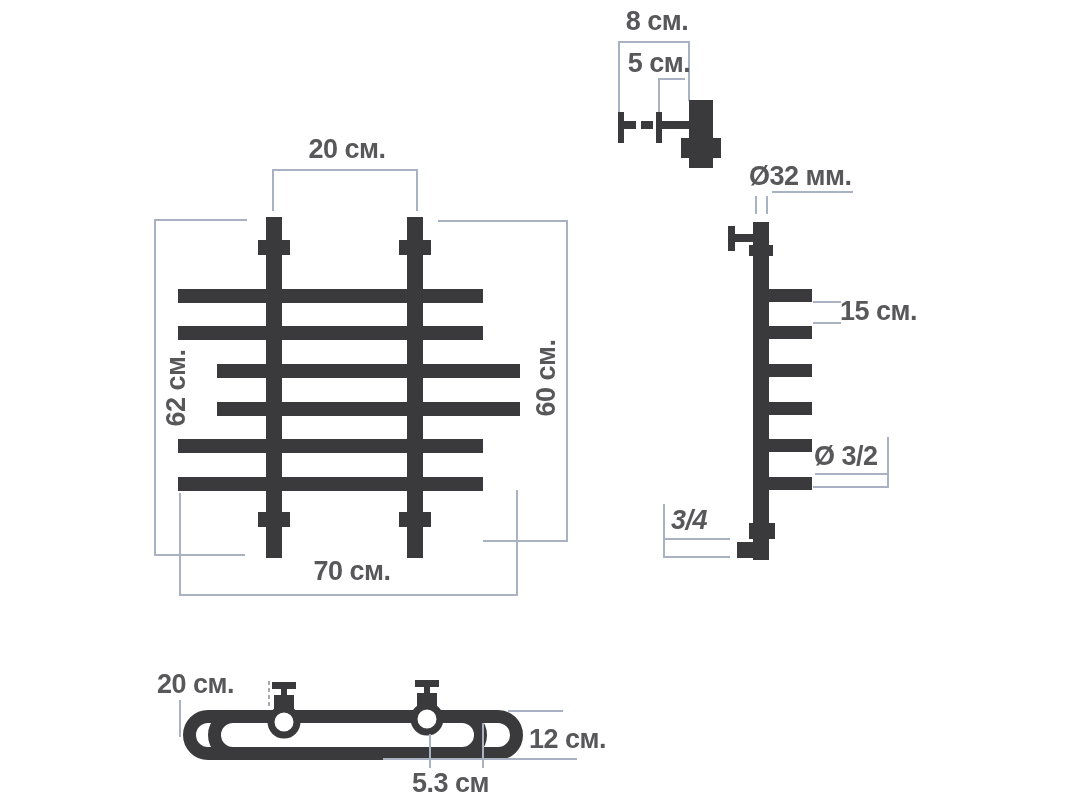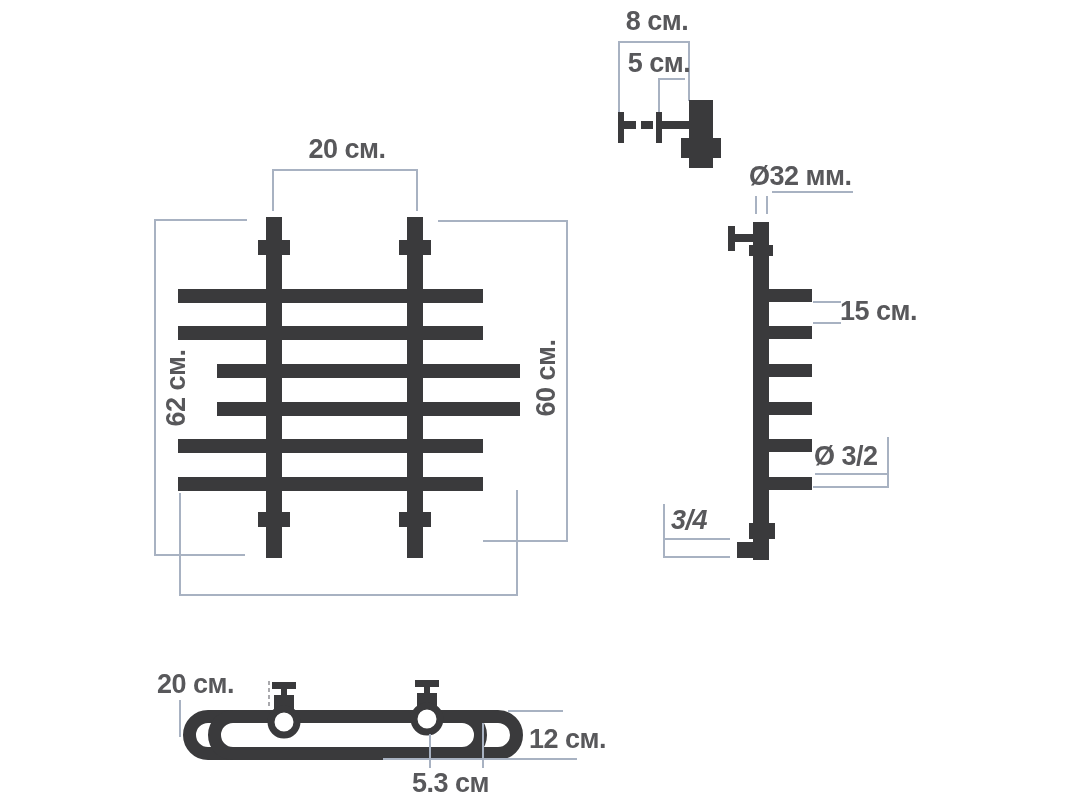--- a/index.html
+++ b/index.html
@@ -59,20 +59,21 @@
     <div class="lbl rot" style="left:106px;top:374px;width:140px;height:28px;">62 см.</div>
 
     <div class="px dim" style="left:438px;top:220px;width:130px;height:2px;"></div>
     <div class="px dim" style="left:566px;top:220px;width:2px;height:322px;"></div>
     <div class="px dim" style="left:483px;top:540px;width:85px;height:2px;"></div>
     <div class="lbl rot" style="left:476px;top:364px;width:140px;height:28px;">60 см.</div>
 
     <div class="px dim" style="left:179px;top:493px;width:2px;height:103px;"></div>
     <div class="px dim" style="left:516px;top:490px;width:2px;height:106px;"></div>
     <div class="px dim" style="left:179px;top:594px;width:339px;height:2px;"></div>
+    <div class="lbl ctr" style="left:282px;top:557px;width:140px;">70 см.</div>
   </div>
 
   <div class="grp">
     <div class="lbl ctr" style="left:607px;top:7px;width:100px;">8 см.</div>
     <div class="px dim" style="left:618px;top:41px;width:72px;height:2px;"></div>
     <div class="px dim" style="left:618px;top:41px;width:2px;height:102px;"></div>
     <div class="px dim" style="left:688px;top:41px;width:2px;height:60px;"></div>
 
     <div class="lbl ctr" style="left:609px;top:49px;width:100px;">5 см.</div>
     <div class="px dim" style="left:658px;top:78px;width:27px;height:2px;"></div>

